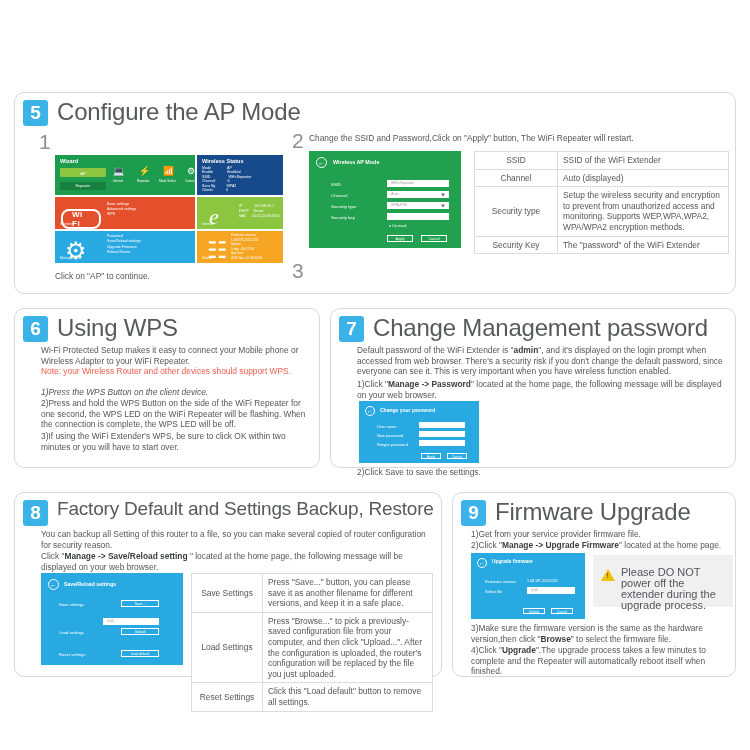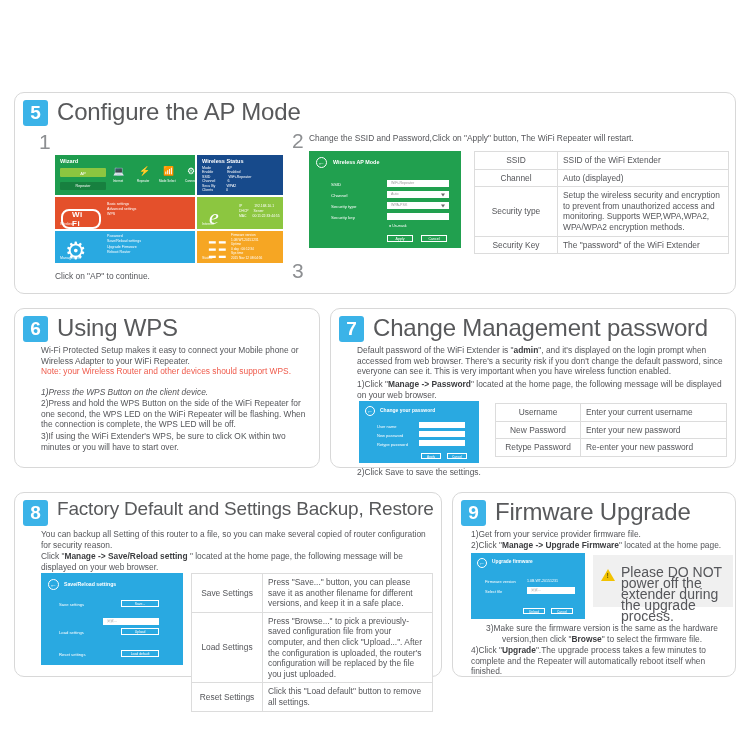--- a/index.html
+++ b/index.html
@@ -126,21 +126,21 @@
   
   .warnbox{
     position:absolute;background:#f0f0f0;box-sizing:border-box;
   }
   .warntri{
     position:absolute;width:0;height:0;
     border-left:7px solid transparent;border-right:7px solid transparent;
     border-bottom:12px solid #f2c200;
   }
   .warntri:after{content:"!";position:absolute;left:-1.6px;top:3px;font-size:7px;color:#6b5800;font-weight:bold;}
-  .warntext{position:absolute;font-size:14px;line-height:11px;color:#55565a;}
+  .warntext{position:absolute;font-size:11px;line-height:11px;color:#55565a;}
 </style>
 </head>
 <body>
 
 <div class="page">
 
   <div class="card" style="left:14px;top:92px;width:722px;height:202px;">
     <div class="badge">5</div>
     <div class="card-title">Configure the AP Mode</div>
 
@@ -319,36 +319,20 @@
       <div class="finput" style="left:60px;top:21px;width:46px;height:6px;"></div>
       <div class="flabel" style="left:18px;top:32px;font-size:4px;">New password</div>
       <div class="finput" style="left:60px;top:30px;width:46px;height:6px;"></div>
       <div class="flabel" style="left:18px;top:41px;font-size:4px;">Retype password</div>
       <div class="finput" style="left:60px;top:39px;width:46px;height:6px;"></div>
 
       <div class="pbtn" style="left:62px;top:52px;width:20px;height:6px;font-size:3.2px;line-height:6px;">Apply</div>
       <div class="pbtn" style="left:88px;top:52px;width:20px;height:6px;font-size:3.2px;line-height:6px;">Cancel</div>
     </div>
 
-    <table class="ui" style="left:164px;top:94px;width:232px;">
-      <tbody>
-          <tr>
-        <td class="k" style="width:74px;">Username</td>
-        <td>Enter your current username</td>
-      </tr>
-      <tr>
-        <td class="k">New Password</td>
-        <td>Enter your new password</td>
-      </tr>
-      <tr>
-        <td class="k">Retype Password</td>
-        <td>Re-enter your new password</td>
-      </tr>
-    </tbody>
-      </table>
 
     <div class="body-text" style="left:26px;top:158px;width:300px;">2)Click Save to save the settings.</div>
   </div>
 
   <div class="card" style="left:14px;top:492px;width:428px;height:185px;">
     <div class="badge">8</div>
     <div class="card-title title-sm">Factory Default and Settings Backup, Restore</div>
 
     <div class="body-text" style="left:26px;top:36px;width:392px;">You can backup all Setting of this router to a file, so you can make several copied of router configuration for security reason.</div>
     <div class="body-text" style="left:26px;top:58px;width:392px;">
@@ -413,21 +397,21 @@
 
       <div class="pbtn" style="left:52px;top:55px;width:22px;height:6px;font-size:3.2px;line-height:6px;">Upload</div>
       <div class="pbtn" style="left:80px;top:55px;width:22px;height:6px;font-size:3.2px;line-height:6px;">Cancel</div>
     </div>
 
     <div class="warnbox" style="left:140px;top:62px;width:140px;height:52px;">
       <div class="warntri" style="left:8px;top:14px;"></div>
       <div class="warntext" style="left:28px;top:12px;width:104px;">Please DO NOT power off the extender during the upgrade process.</div>
     </div>
 
-    <div class="body-text" style="left:18px;top:130px;width:262px;text-align:center;">
+    <div class="body-text" style="left:18px;top:130px;width:262px;">
       <span>3)Make sure the firmware version is the same as the hardware version,then click "</span><b>Browse</b><span>" to select the firmware file.</span>
     </div>
     <div class="body-text" style="left:18px;top:152px;width:262px;">
       <span>4)Click "</span><b>Upgrade</b><span>".The upgrade process takes a few minutes to complete and the Repeater will automatically reboot itself when finished.</span>
     </div>
   </div>
 
 </div>
 
 </body></html>

